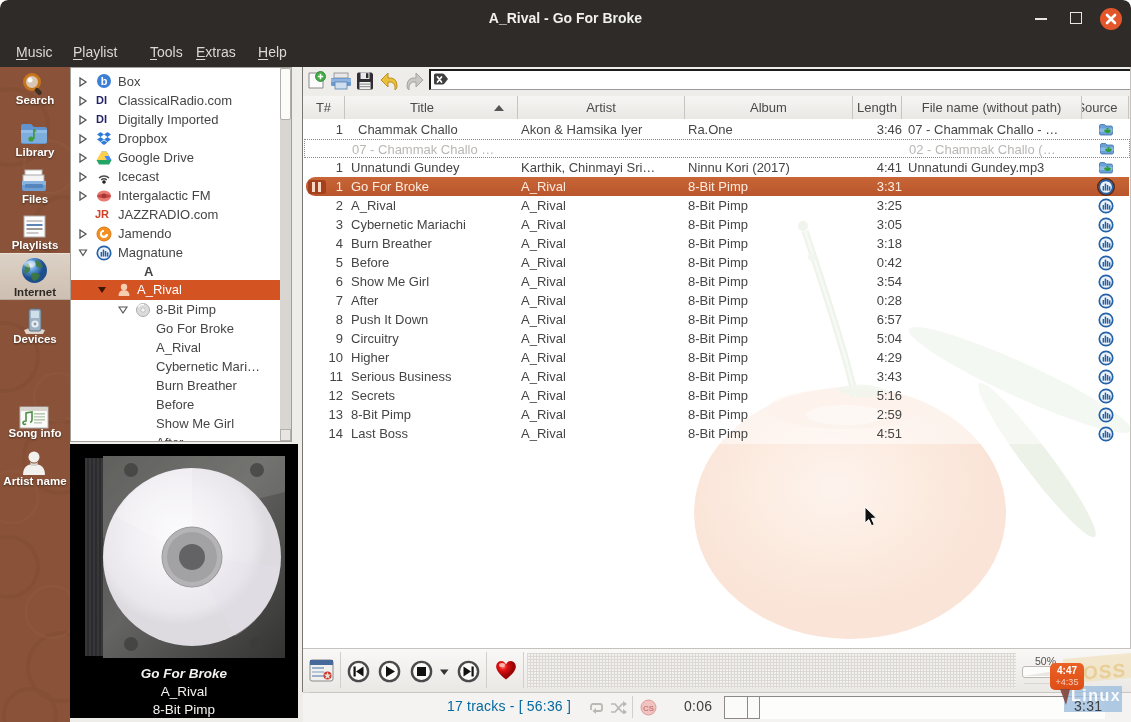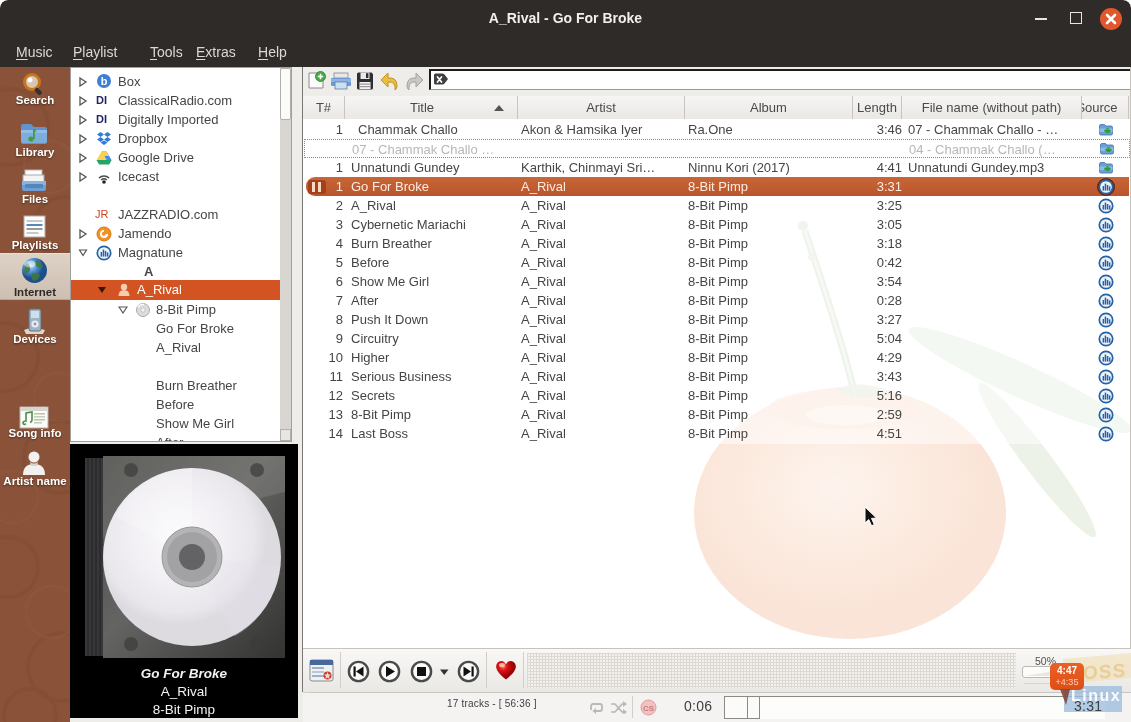--- a/index.html
+++ b/index.html
@@ -206,22 +206,33 @@
 <div class="tr" style="top:99px">
         <svg class="exp" width="10" height="10" style="left:7px;top:5px">
           <path d="M2 1 L8 5 L2 9z" fill="none" stroke="#555" stroke-width="1.3"></path>
         </svg>
         <svg class="abs" width="16" height="16" style="left:25px;top:2px">
           <path d="M3 9 a7 7 0 0110 0 M5.2 11 a4 4 0 015.6 0" fill="none" stroke="#4a4a4a" stroke-width="1.5"></path>
           <circle cx="8" cy="13" r="1.8" fill="#222"></circle>
         </svg>
         <span style="left:47px">Icecast</span>
       </div>
+<div class="tr" style="top:118px">
+        <svg class="exp" width="10" height="10" style="left:7px;top:5px">
+          <path d="M2 1 L8 5 L2 9z" fill="none" stroke="#555" stroke-width="1.3"></path>
+        </svg>
+        <svg class="abs" width="16" height="16" style="left:25px;top:2px">
+          <ellipse cx="8" cy="8" rx="7" ry="5.5" fill="#e87b72"></ellipse>
+          <ellipse cx="8" cy="8" rx="7" ry="2" fill="#c34a44"></ellipse>
+          <circle cx="8" cy="8" r="2.4" fill="#a83733"></circle>
+        </svg>
+        <span style="left:47px">Intergalactic FM</span>
+      </div>
 <div class="tr" style="top:137px">
-        <span style="left:24px;font-weight:normal;color:#cf4126;font-size:11px">JR</span>
+        <span style="left:24px;font-weight:bold;color:#cf4126;font-size:11px">JR</span>
         <span style="left:47px">JAZZRADIO.com</span>
       </div>
 <div class="tr" style="top:156px">
         <svg class="exp" width="10" height="10" style="left:7px;top:5px">
           <path d="M2 1 L8 5 L2 9z" fill="none" stroke="#555" stroke-width="1.3"></path>
         </svg>
         <svg class="abs" width="16" height="16" style="left:25px;top:2px">
           <circle cx="8" cy="8" r="7" fill="#f29024"></circle>
           <circle cx="8" cy="8" r="7" fill="none" stroke="#d87713" stroke-width="1"></circle>
           <path d="M8 4 a4 4 0 104 4 l-2.2 0 a2 2 0 11-1.8-2.2z" fill="#fff"></path>
@@ -259,20 +270,23 @@
           <circle cx="8" cy="8" r="2.2" fill="#f5f5f5" stroke="#aaa" stroke-width="0.6"></circle>
           <path d="M3 5 a6 6 0 016-2.5" stroke="#fff" stroke-width="1.4" fill="none"></path>
         </svg>
         <span style="left:85px">8-Bit Pimp</span>
       </div>
 <div class="tr" style="top:251px">
         <span style="left:85px">Go For Broke</span>
       </div>
 <div class="tr" style="top:270px">
         <span style="left:85px">A_Rival</span>
+      </div>
+<div class="tr" style="top:289px">
+        <span style="left:85px">Cybernetic Mari…</span>
       </div>
 <div class="tr" style="top:308px">
         <span style="left:85px">Burn Breather</span>
       </div>
 <div class="tr" style="top:327px">
         <span style="left:85px">Before</span>
       </div>
 <div class="tr" style="top:346px">
         <span style="left:85px">Show Me Girl</span>
       </div>
@@ -409,21 +423,21 @@
       <span style="left:521px">Akon &amp; Hamsika Iyer</span>
       <span style="left:688px">Ra.One</span>
       <span class="len" style="left:856px">3:46</span>
       <span style="left:908px">07 - Chammak Challo - …</span>
       <svg class="abs" width="16" height="16" style="left:1098px;top:2px">
         <use href="#fdli"></use>
       </svg>
     </div>
 <div class="lr" style="top:139px;border:1px dotted #8a8a8a;width:826px;left:304px">
       <span style="left:47px;color:#b9b7b4">07 - Chammak Challo …</span>
-      <span style="left:604px;color:#b9b7b4">04 - Chammak Challo (…</span>
+      <span style="left:604px;color:#b9b7b4">02 - Chammak Challo (…</span>
       <svg class="abs" width="16" height="16" style="left:794px;top:1px">
         <use href="#fdli"></use>
       </svg>
     </div>
 <div class="lr" style="top:158px">
       <span class="num" style="left:305px">1</span>
       <span style="left:351px">Unnatundi Gundey</span>
       <span style="left:521px">Karthik, Chinmayi Sri…</span>
       <span style="left:688px">Ninnu Kori (2017)</span>
       <span class="len" style="left:856px">4:41</span>
@@ -506,21 +520,21 @@
       <span class="len" style="left:856px">0:28</span>
       <svg class="abs" width="16" height="16" style="left:1098px;top:2px">
         <use href="#mgi"></use>
       </svg>
     </div>
 <div class="lr" style="top:310px">
       <span class="num" style="left:305px">8</span>
       <span style="left:351px">Push It Down</span>
       <span style="left:521px">A_Rival</span>
       <span style="left:688px">8-Bit Pimp</span>
-      <span class="len" style="left:856px">3:27</span>
+      <span class="len" style="left:856px">6:57</span>
       <svg class="abs" width="16" height="16" style="left:1098px;top:2px">
         <use href="#mgi"></use>
       </svg>
     </div>
 <div class="lr" style="top:329px">
       <span class="num" style="left:305px">9</span>
       <span style="left:351px">Circuitry</span>
       <span style="left:521px">A_Rival</span>
       <span style="left:688px">8-Bit Pimp</span>
       <span class="len" style="left:856px">5:04</span>
@@ -631,21 +645,21 @@
 <div class="abs" style="left:527px;top:653px;width:489px;height:35px;background-color:#f2f1ee;background-image:linear-gradient(#dcd9d4 1px,transparent 1px),linear-gradient(90deg,#dcd9d4 1px,transparent 1px);background-size:3px 3px"></div>
 <div class="abs" style="left:1035px;top:655px;width:32px;height:13px;color:#55514c;font-size:10.5px">50%</div>
 <div class="abs" style="left:1022px;top:666px;width:61px;height:12px;background:#fcfcfb;border:1px solid #bcb9b4;border-radius:3px"></div>
 <svg class="abs" style="left:1023px;top:666px" width="59" height="11">
       <path d="M1 10 L57 1 L57 10z" fill="#eae7e2"></path>
     </svg>
 <div class="abs" style="left:1024px;top:683px;width:57px;height:1px;background:#d8d5d0"></div>
 
 <div class="abs" style="left:303px;top:692px;width:828px;height:30px;background:#f4f3f1;border-top:1px solid #d4d1cd"></div>
 <div class="abs" style="left:310px;top:692px;width:821px;height:1px;background:#c9c6c2"></div>
-<div class="abs" style="left:447px;top:698px;font-size:10px;color:#404040;letter-spacing:0.2px">17 tracks - [ 56:36 ]</div>
+<div class="abs" style="left:447px;top:698px;font-size:14px;color:#0369a1;letter-spacing:0.2px">17 tracks - [ 56:36 ]</div>
 <svg class="abs" style="left:588px;top:701px" width="17" height="13">
       <path d="M3 9 V5 a2 2 0 012-2 h7 a2 2 0 012 2 v3 a2 2 0 01-2 2 H6" fill="none" stroke="#bbb8b4" stroke-width="1.8"></path>
       <path d="M8 7 L4.5 10 L8 13z" fill="#bbb8b4"></path>
     </svg>
 <svg class="abs" style="left:610px;top:701px" width="17" height="13">
       <path d="M1 3 h4 l7 8 h4 M1 11 h4 l7-8 h4" fill="none" stroke="#bbb8b4" stroke-width="1.7"></path>
       <path d="M13 0 l4 3 -4 3z M13 8 l4 3 -4 3z" fill="#bbb8b4"></path>
     </svg>
 <div class="abs" style="left:632px;top:696px;width:1px;height:22px;background:#d2cfca"></div>
 <svg class="abs" style="left:640px;top:699px" width="17" height="17">

